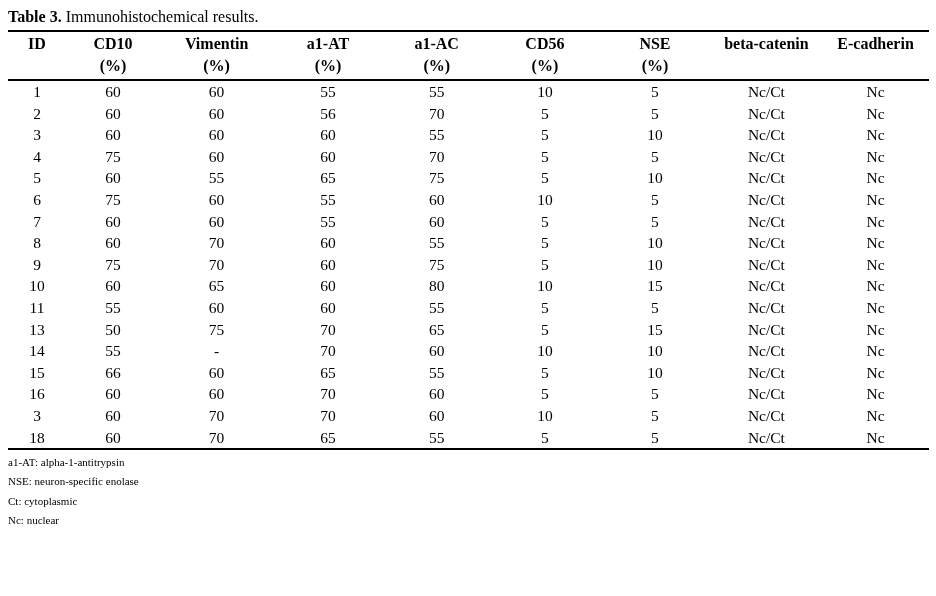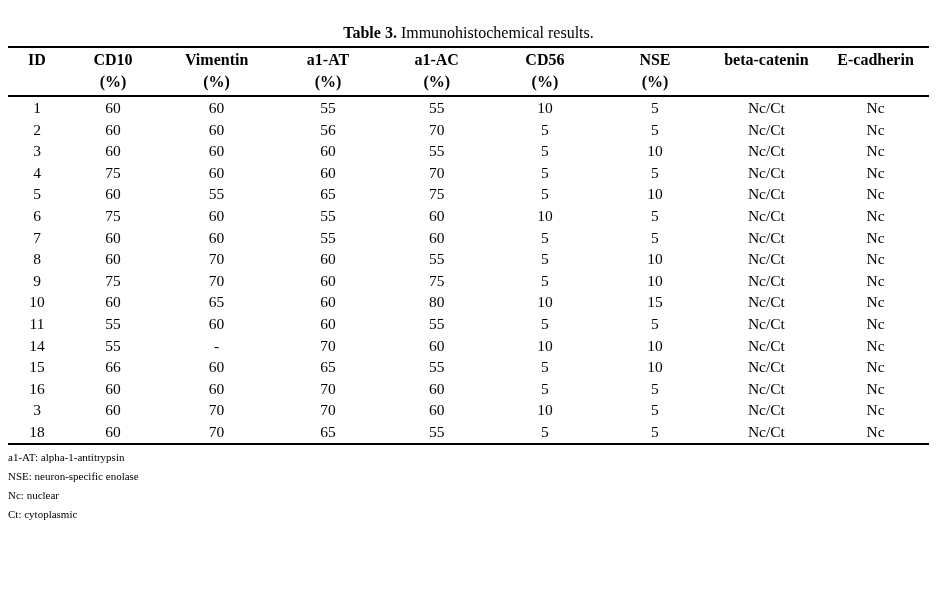--- a/index.html
+++ b/index.html
@@ -14,25 +14,24 @@
     font-family: "Liberation Serif", "DejaVu Serif", serif;
     color: #000000;
   }
   .page {
     box-sizing: border-box;
     width: 936px;
     height: 596px;
     padding: 5px 7px 0 8px;
   }
   .caption {
-    margin: 16px 0 2px 0;
+    margin: 0 0 2px 0;
     font-size: 16px;
     line-height: 23px;
     white-space: nowrap;
-    text-align: center;
   }
   .caption b { font-weight: bold; }
   table.ihc {
     border-collapse: collapse;
     table-layout: fixed;
     width: 921px;
     border-top: 2px solid #000000;
     border-bottom: 2px solid #000000;
   }
   thead th {
@@ -233,20 +232,31 @@
           <td>55</td>
           <td>60</td>
           <td>60</td>
           <td>55</td>
           <td>5</td>
           <td>5</td>
           <td>Nc/Ct</td>
           <td>Nc</td>
         </tr>
         <tr>
+          <td>13</td>
+          <td>50</td>
+          <td>75</td>
+          <td>70</td>
+          <td>65</td>
+          <td>5</td>
+          <td>15</td>
+          <td>Nc/Ct</td>
+          <td>Nc</td>
+        </tr>
+        <tr>
           <td>14</td>
           <td>55</td>
           <td>-</td>
           <td>70</td>
           <td>60</td>
           <td>10</td>
           <td>10</td>
           <td>Nc/Ct</td>
           <td>Nc</td>
         </tr>
@@ -293,16 +303,16 @@
           <td>5</td>
           <td>Nc/Ct</td>
           <td>Nc</td>
         </tr>
       </tbody>
   </table>
 
   <div class="footnotes">
       <div>a1-AT: alpha-1-antitrypsin</div>
       <div>NSE: neuron-specific enolase</div>
+      <div>Ct: cytoplasmic</div>
       <div>Nc: nuclear</div>
-      <div>Ct: cytoplasmic</div>
     </div>
 </div>
 
 </body></html>

